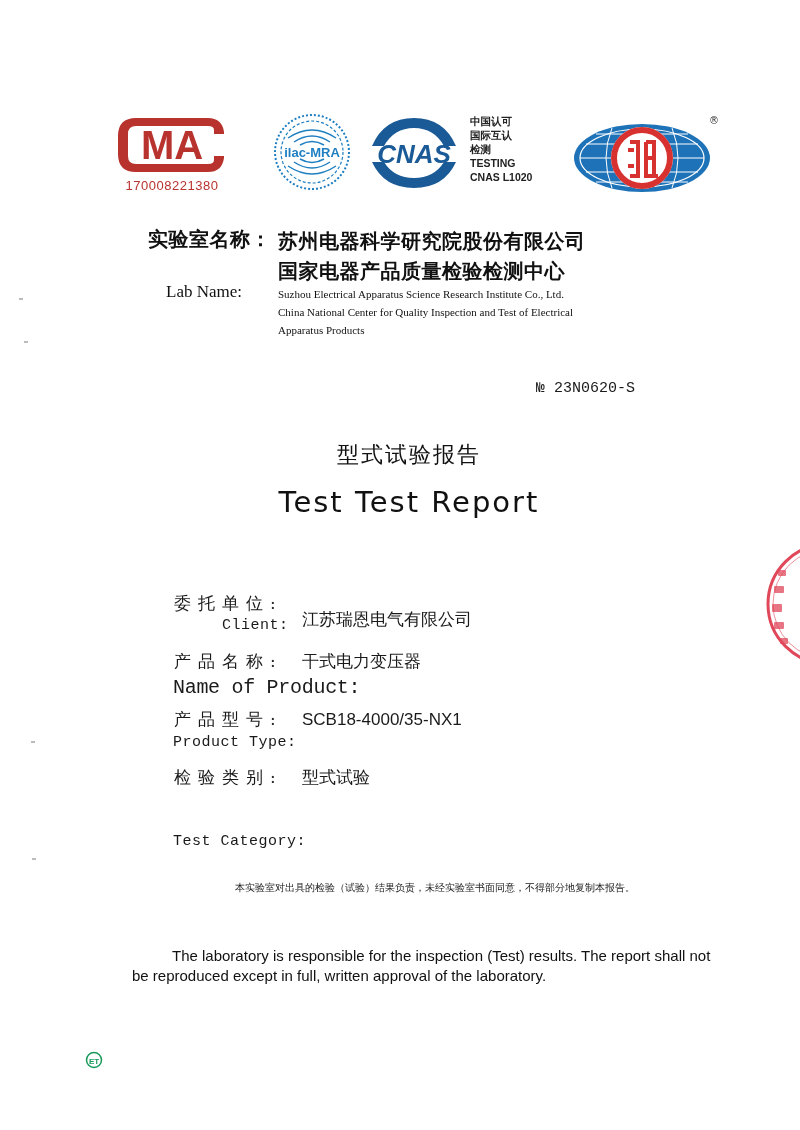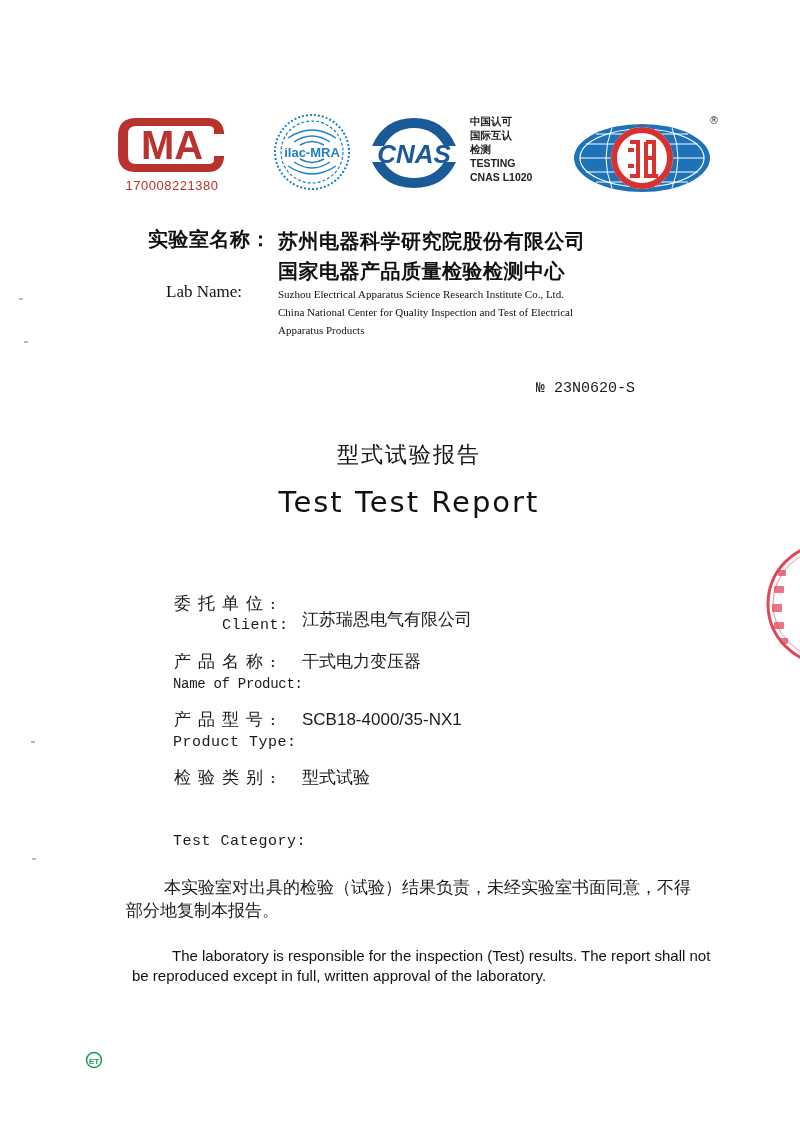--- a/index.html
+++ b/index.html
@@ -109,22 +109,23 @@
     .field-en-label {
       font-family: "Liberation Mono", monospace;
       font-size: 15px; color: #1a1a1a;
       letter-spacing: 0.5px;
     }
 
     
     .disc-cn {
       left: 126px; top: 876px; width: 580px;
       font-family: "DejaVu Serif", serif;
-      font-size: 17px; line-height: 23px; color: #1a1a1a;
+      font-size: 10px; line-height: 23px; color: #1a1a1a;
       text-indent: 38px;
+      text-align: center;
     }
     .disc-en {
       left: 132px; top: 946px; width: 590px;
       font-family: "Liberation Sans", sans-serif;
       font-size: 15px; line-height: 20px; color: #111;
       text-indent: 40px;
     }
 
     
     .seal {
@@ -210,21 +211,21 @@
 
 <div class="abs title-cn">型式试验报告</div>
 <div class="abs title-en">Test Test Report</div>
 
 <div class="abs field-cn-label" style="left:174px; top:592px;">委托单位:</div>
 <div class="abs field-value" style="left:302px; top:576px;margin-top:32px;">江苏瑞恩电气有限公司</div>
 <div class="abs field-en-label" style="left:222px; top:617px;">Client:</div>
 
 <div class="abs field-cn-label" style="left:174px; top:650px;">产品名称:</div>
 <div class="abs field-value" style="left:302px; top:650px;">干式电力变压器</div>
-<div class="abs field-en-label" style="left:173px; top:676px; font-size:14px; letter-spacing:-0.3px;">Name of Product:</div>
+<div class="abs field-en-label" style="left:173px; top:676px; font-size:20px; letter-spacing:-0.3px;">Name of Product:</div>
 
 <div class="abs field-cn-label" style="left:174px; top:708px;">产品型号:</div>
 <div class="abs field-value-mono" style="left:302px; top:710px;">SCB18-4000/35-NX1</div>
 <div class="abs field-en-label" style="left:173px; top:734px;">Product Type:</div>
 
 <div class="abs field-cn-label" style="left:174px; top:766px;">检验类别:</div>
 <div class="abs field-value" style="left:302px; top:766px;">型式试验</div>
 <div class="abs field-en-label" style="left:173px; top:792px;margin-top:41px;">Test Category:</div>
 
 <div class="abs disc-cn">本实验室对出具的检验（试验）结果负责，未经实验室书面同意，不得部分地复制本报告。</div>

